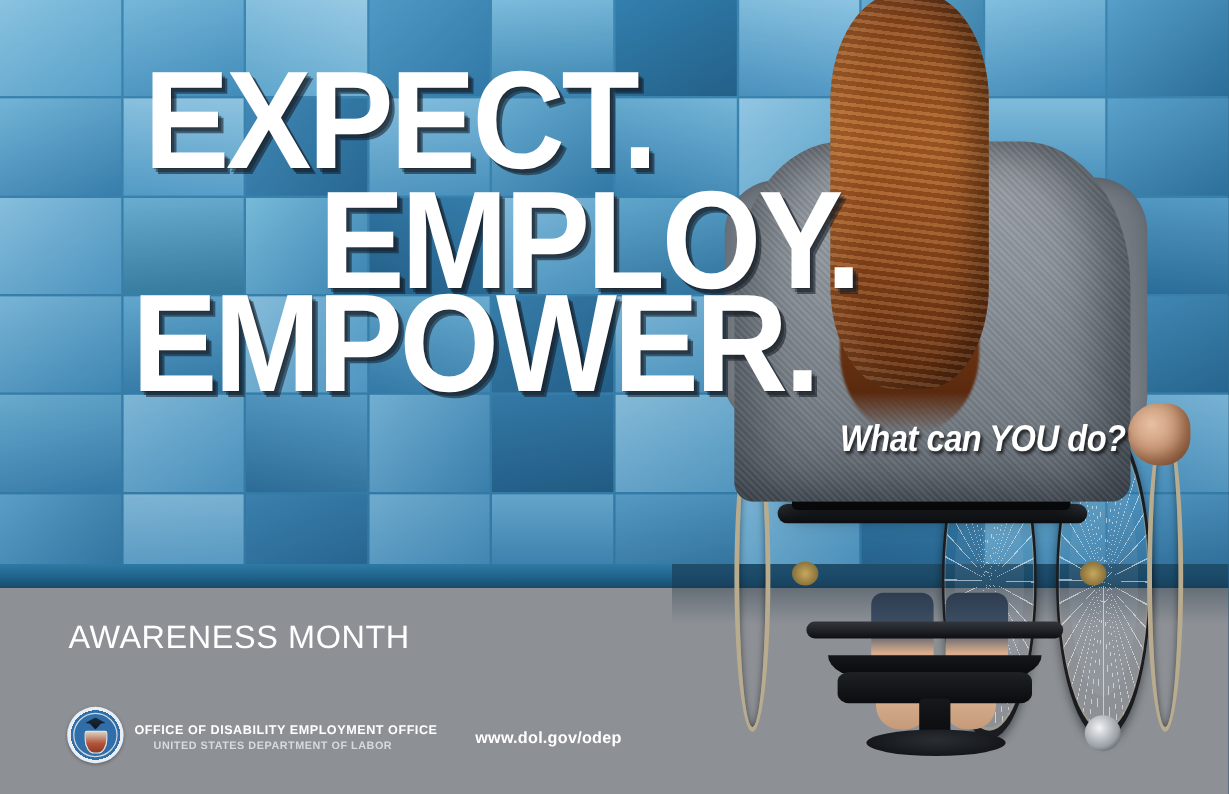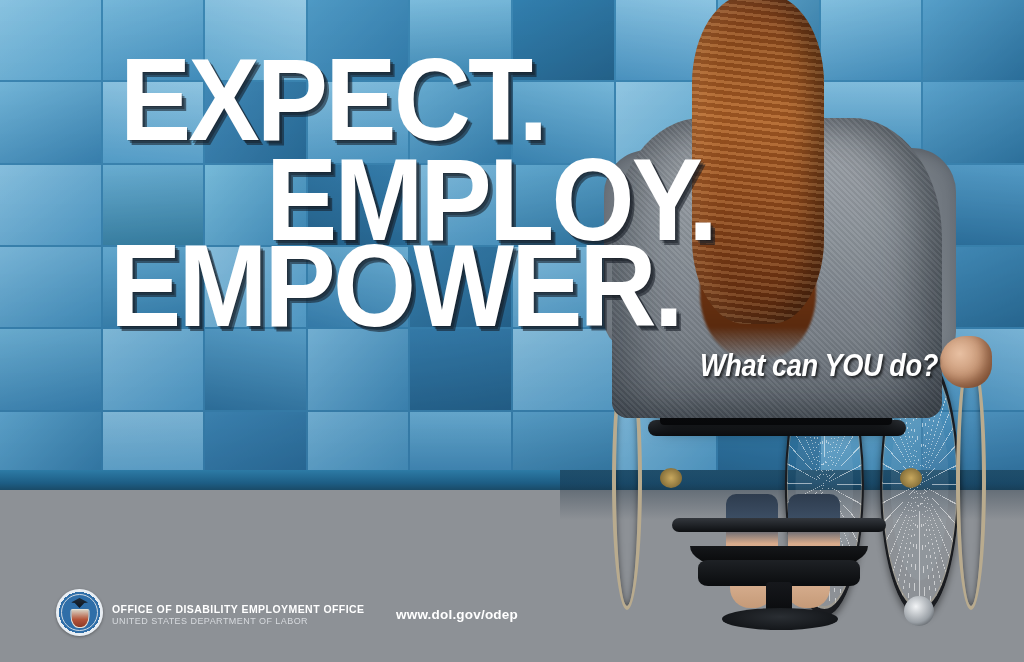--- a/index.html
+++ b/index.html
@@ -136,21 +136,21 @@
     box-shadow:0 1px 3px rgba(0,0,0,.35);}
   .seal .ring{position:absolute;inset:5px;border-radius:50%;border:1.5px solid #cfd9e2;}
   .seal .eagle{position:absolute;left:50%;top:9px;width:17px;height:10px;transform:translateX(-50%);
     background:linear-gradient(180deg,#1d2a38,#0e1620);
     clip-path:polygon(50% 0,100% 45%,78% 50%,50% 100%,22% 50%,0 45%);}
   .seal .shield{position:absolute;left:50%;top:20px;width:17px;height:17px;transform:translateX(-50%);
     background:linear-gradient(180deg,#d8cfc0,#b4553a 55%,#8e3a25);
     border-radius:2px 2px 8px 8px/2px 2px 12px 12px;border:1px solid #e7e2d8;}
   .fOrg{position:absolute;left:112px;top:603px;color:#fff;font-size:10.5px;font-weight:700;
     letter-spacing:.45px;}
-  .fSub{position:absolute;left:112px;top:616px;color:#d7dade;font-size:9px;font-weight:400;
+  .fSub{position:absolute;left:128px;top:616px;color:#d7dade;font-size:9px;font-weight:700;
     letter-spacing:.45px;}
   .fUrl{position:absolute;left:396px;top:607px;color:#fff;font-size:13.5px;font-weight:700;
     letter-spacing:.2px;}
 </style>
 </head>
 <body>
 
 <div id="poster">
 
   <div class="collage">
@@ -265,20 +265,21 @@
 
   <div class="headline">
     <div class="hl hl1">EXPECT.</div>
     <div class="hl hl2">EMPLOY.</div>
     <div class="hl hl3">EMPOWER.</div>
   </div>
 
   <div class="tagline">What can YOU do?</div>
 
   <div class="fTitle">
+    <div>AWARENESS MONTH</div>
   </div>
 
   <div class="seal">
     <div class="ring"></div>
     <div class="eagle"></div>
     <div class="shield"></div>
   </div>
 
   <div class="fOrg">OFFICE OF DISABILITY EMPLOYMENT OFFICE</div>
   <div class="fSub">UNITED STATES DEPARTMENT OF LABOR</div>

